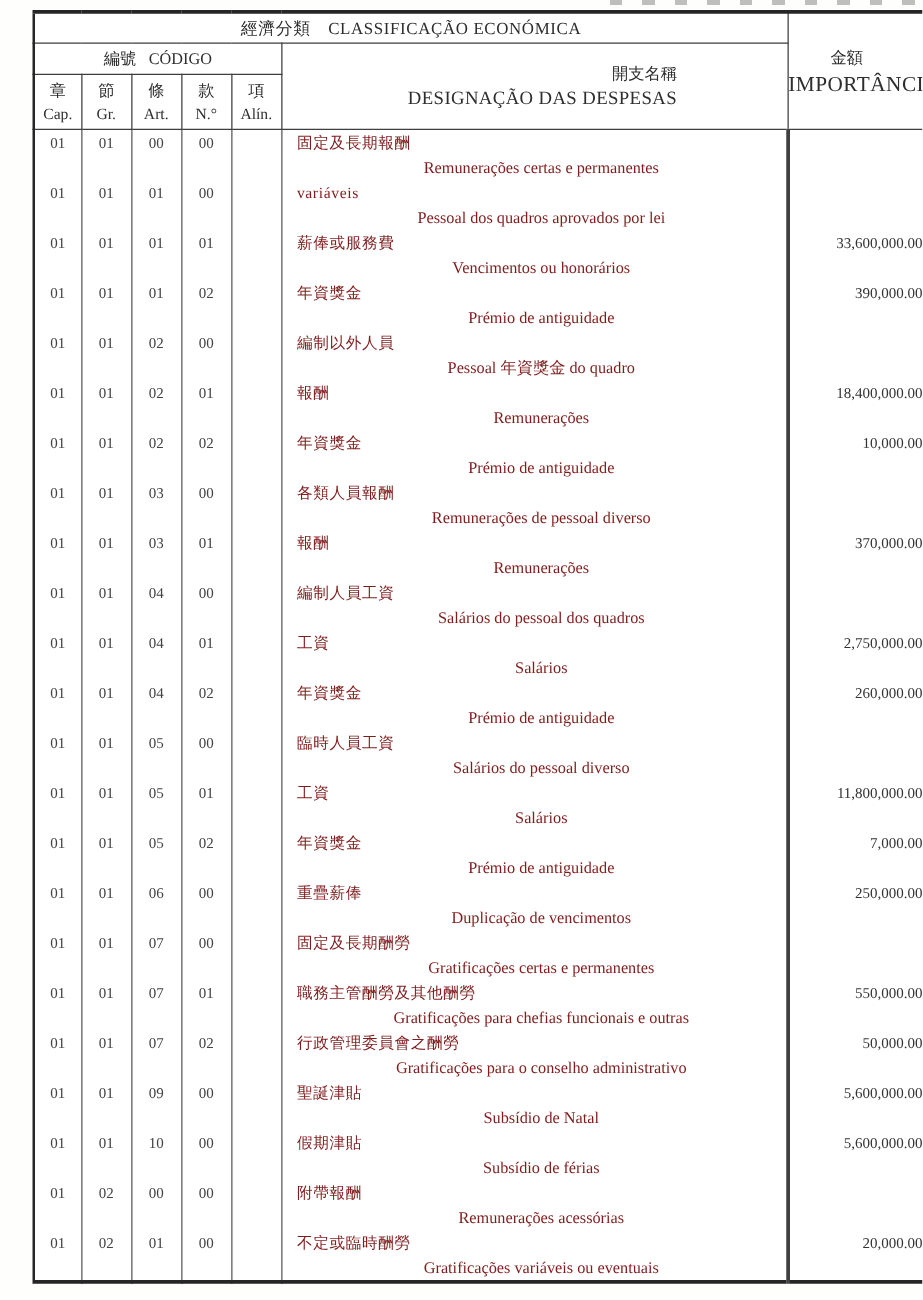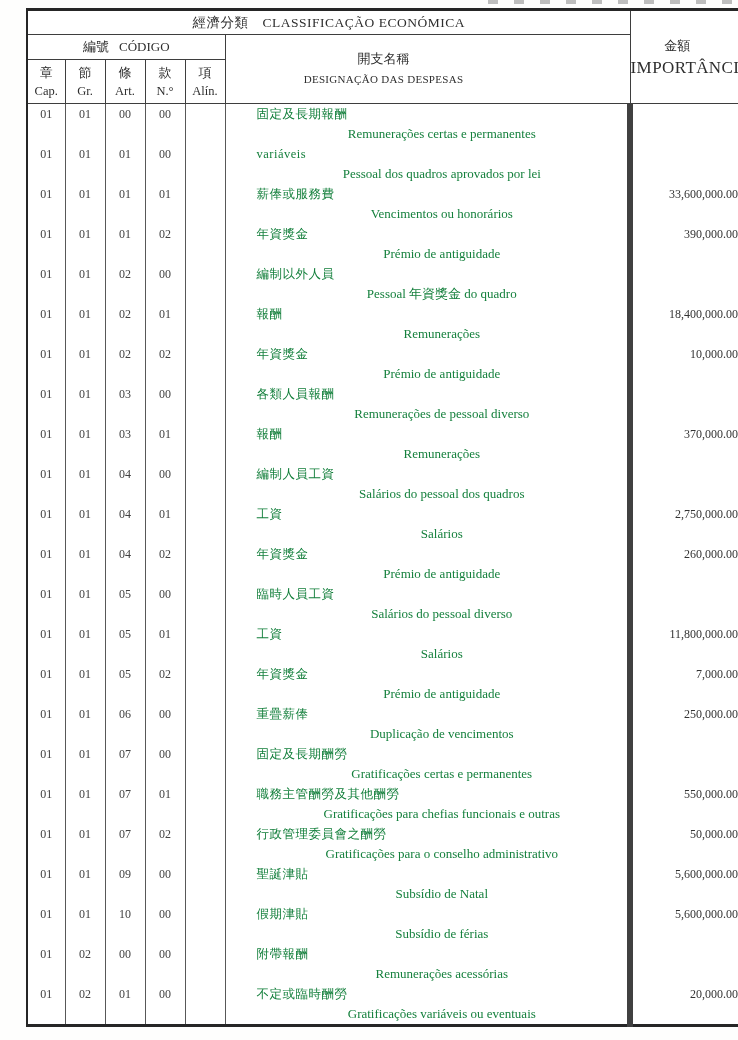--- a/index.html
+++ b/index.html
@@ -21,31 +21,31 @@
     background:#fff;
   }
   th, td { margin:0; padding:0; font-weight:normal; }
 
   
   thead th { border:1px solid #3e3e3e; }
   tr.h1 th.title-cell { height:23px; font-size:13.5px; text-align:center; letter-spacing:.5px; }
   .title-gap { display:inline-block; width:14px; }
   tr.h2 th.code-head { height:24px; font-size:13px; text-align:center;margin-left:20px; }
   .code-gap { display:inline-block; width:10px; }
-  th.desig-head { font-size:13px; text-align:center; padding-right:88px; line-height:21px; }
-  th.desig-head .l2 { font-size:11px; letter-spacing:.3px; }
+  th.desig-head { font-size:13px; text-align:right; padding-right:88px; line-height:21px; }
+  th.desig-head .l2 { font-size:15px; letter-spacing:.3px; }
   th.amount-head { font-size:13px; text-align:center; padding-right:16px; line-height:22px; }
   th.amount-head .l2 { font-size:17px; letter-spacing:.4px; }
   tr.h3 th { height:43px; font-size:12.5px; text-align:center; line-height:19px; vertical-align:middle; }
   tr.h3 th .zh { font-size:13px; }
 
   
   tbody td { height:20px; line-height:20px; font-size:13px; vertical-align:middle; overflow:hidden; white-space:nowrap; }
   td.code   { border-left:1px solid #585858; border-right:1px solid #585858; text-align:center; font-size:12px; color:#424242; }
-  td.desc   { border-right:6px solid #404040; padding-left:31px; color:#15803d; }
+  td.desc   { border-right:3px solid #404040; padding-left:12px; color:#7f1d1d; }
   td.desc.zh { font-size:12.5px; letter-spacing:.5px; }
   td.desc.pt { font-size:13px;text-align:center; }
   td.amount { text-align:right; padding-right:2px; font-size:12px; color:#333;margin-top:46px; }
 </style>
 </head>
 <body>
 
 <div class="page">
   <div class="crop-marks"></div>
 

